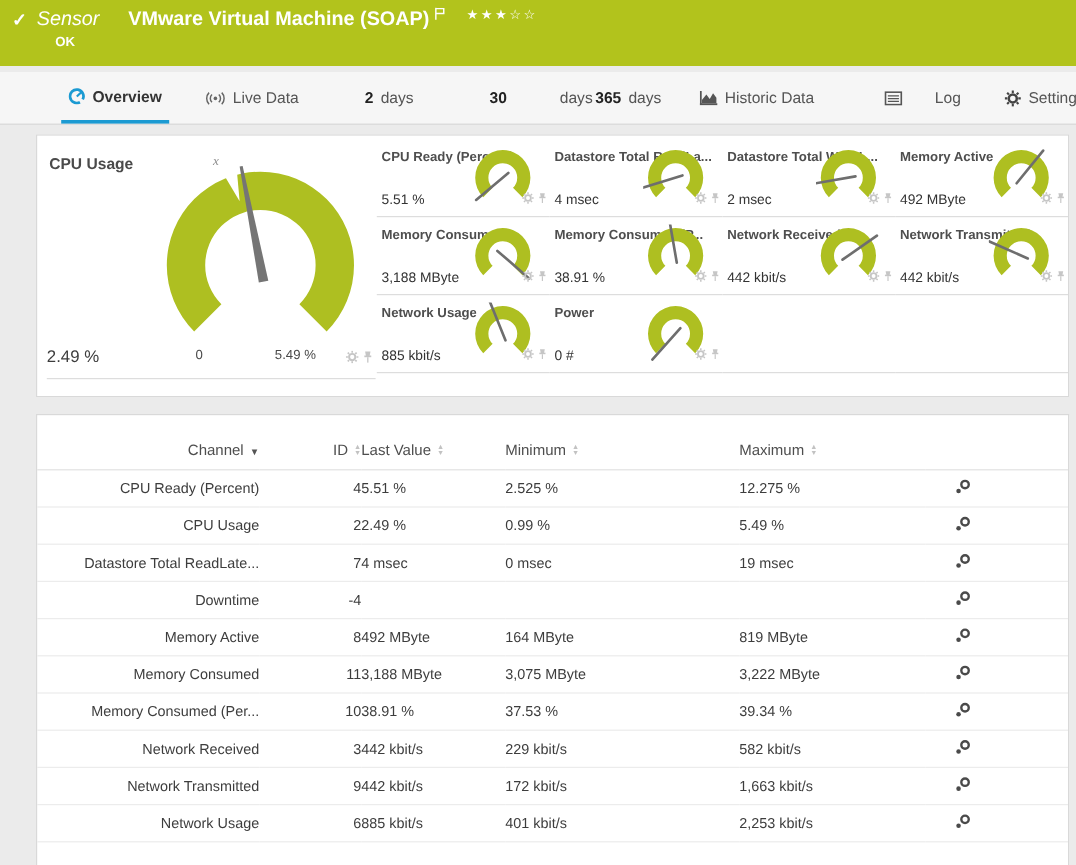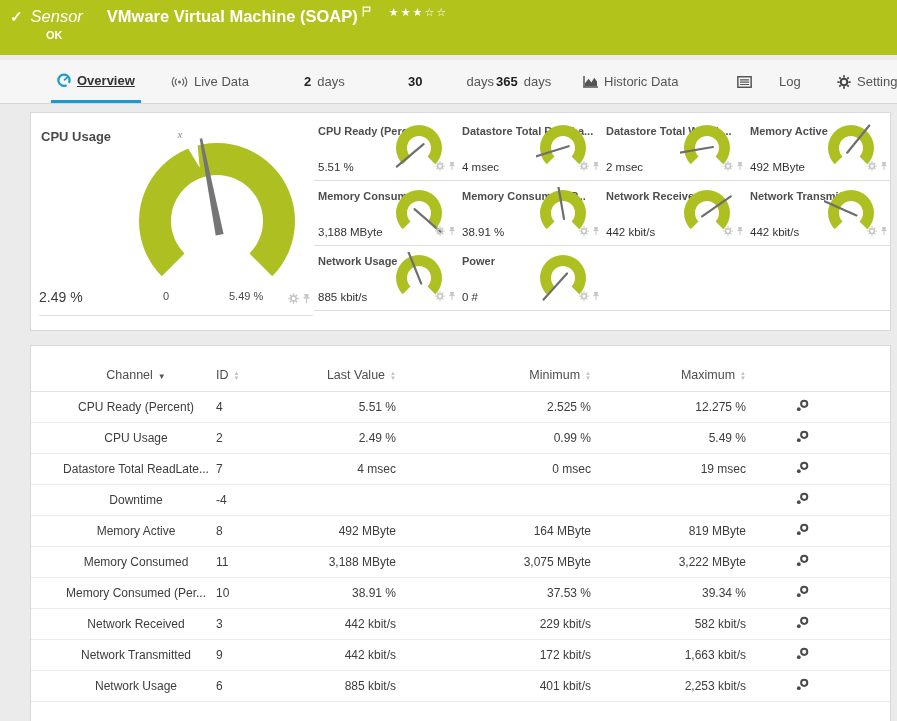--- a/index.html
+++ b/index.html
@@ -39,23 +39,23 @@
   .mini-grid{position:absolute;left:283px;top:6px;display:grid;grid-template-columns:repeat(4,144px);grid-auto-rows:62px;row-gap:3px;}
   .mini{position:relative;border-bottom:1px solid #ddd;}
   .m-label{position:absolute;left:4px;top:6px;font-size:11px;font-weight:bold;color:#4e4e4e;white-space:nowrap;overflow:hidden;max-width:140px;}
   .m-gauge{position:absolute;right:12px;top:3px;}
   .m-value{position:absolute;left:4px;bottom:7px;font-size:11.5px;color:#333;}
   .m-icons{position:absolute;right:2px;bottom:5px;display:flex;gap:3px;align-items:center;}
   
   table{width:100%;border-collapse:collapse;table-layout:fixed;}
   th{font-size:12.5px;font-weight:normal;color:#4e4e4e;padding:6px 0 9px;border-bottom:1px solid #e2e2e2;text-align:left;}
   td{font-size:12px;color:#3d3d3d;padding:7px 0;border-bottom:1px solid #ececec;overflow:hidden;white-space:nowrap;}
-  .c-channel{text-align:center;padding-left:25px;}
-  .c-id{text-align:left;}
-  .c-num{text-align:right;padding-right:25px;}
+  .c-channel{text-align:right;padding-left:25px;}
+  .c-id{text-align:right;}
+  .c-num{text-align:left;padding-right:25px;}
   .c-edit{text-align:left;padding-left:25px;}
   .sort-desc{color:#555;font-size:8px;margin-left:5px;}
   .sort-both{display:inline-flex;flex-direction:column;margin-left:5px;vertical-align:middle;color:#c2c2c2;font-size:6px;line-height:5px;}
   .edit-icon{display:inline-flex;cursor:pointer;}
 </style>
 </head>
 <body>
 
 <div class="header" style="background: rgb(178, 195, 28);">
   <div class="header-line">
@@ -66,21 +66,21 @@
         <svg width="9" height="11" viewBox="0 0 9 11">
           <path d="M1.2 0.5v10M1.2 1.2h6.6v4H1.2" fill="none" stroke="#fff" stroke-width="1.2"></path>
         </svg>
       </span>
     <span class="stars">★★★☆☆</span>
   </div>
   <div class="status">OK</div>
 </div>
 
 <div class="tabbar" id="tabbar">
-    <div class="tab active" style="left: 51px; text-decoration: underline;">
+    <div class="tab active" style="left: 51px;">
       <span class="tab-icon">
         <svg width="14" height="14" viewBox="0 0 16 16">
           <path d="M13.6 11.3A6.4 6.4 0 1 0 11 13.9" fill="none" stroke="#1b9ad2" stroke-width="2.6"></path>
           <line x1="8" y1="8.4" x2="13.2" y2="3.6" stroke="#1b9ad2" stroke-width="2"></line>
         </svg>
       </span>
       <span class="tab-label">Overview</span>
     </div>
     <div class="tab" style="left: 165px;">
       <span class="tab-icon">

